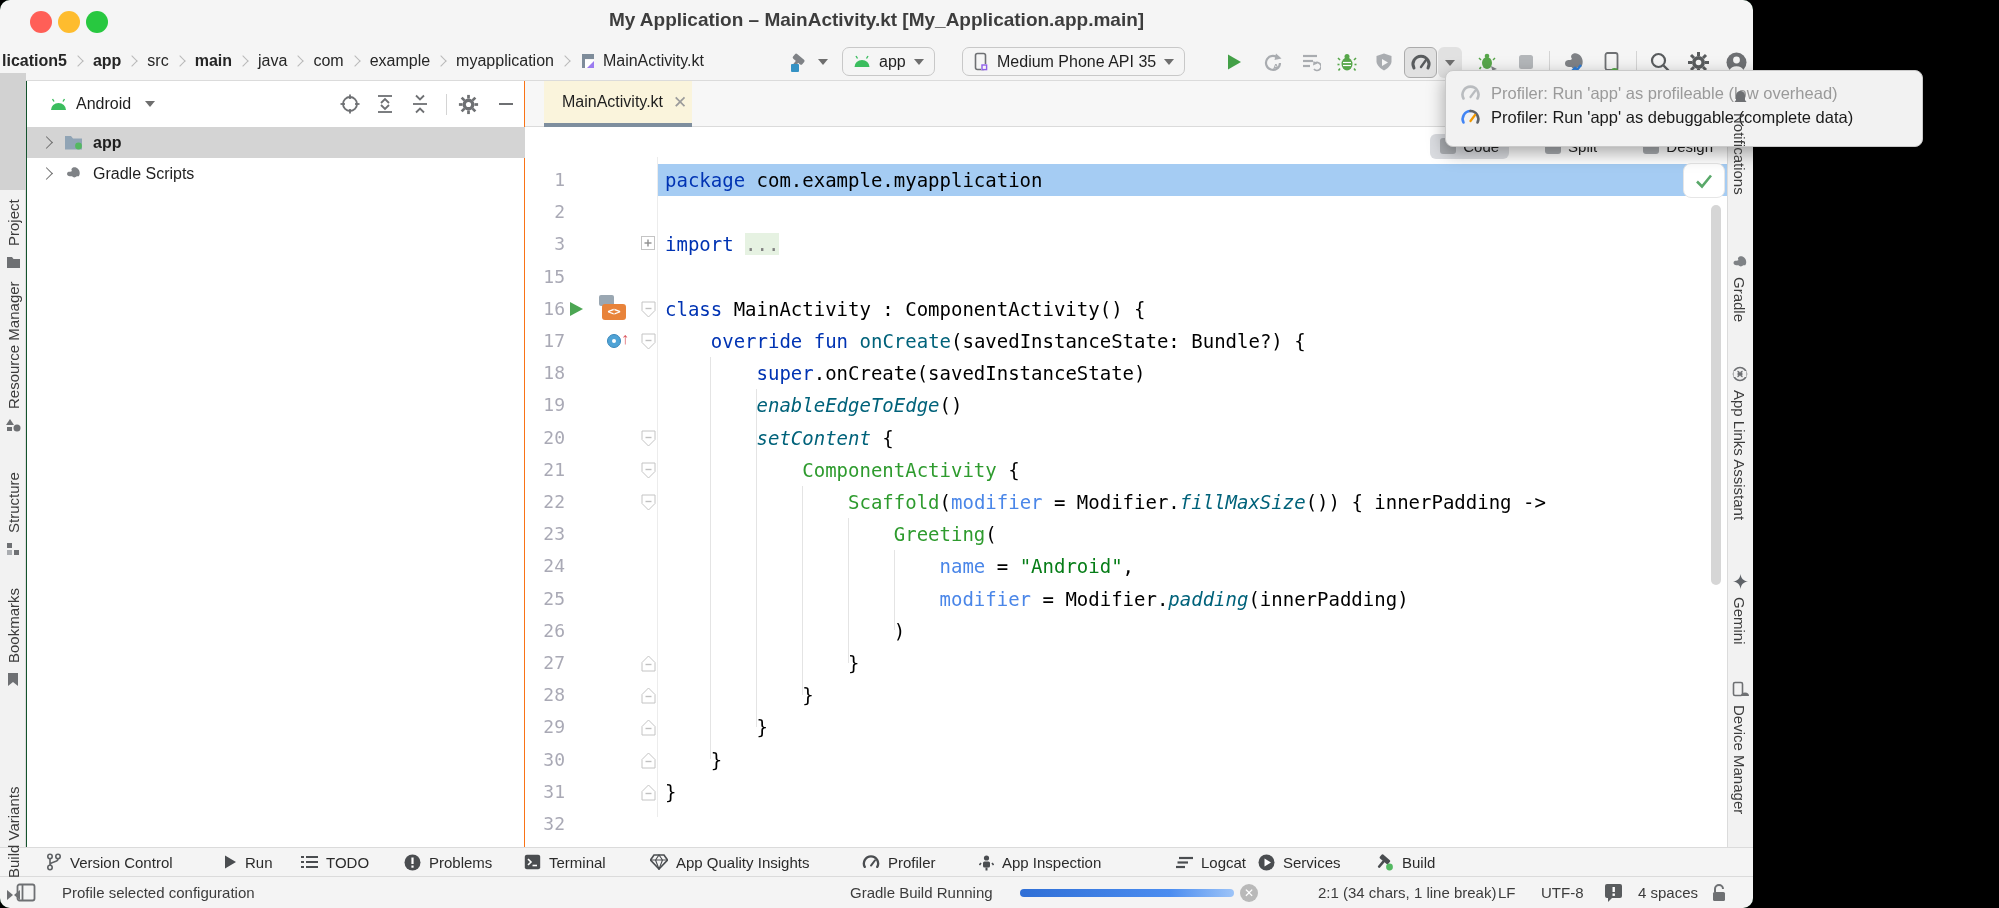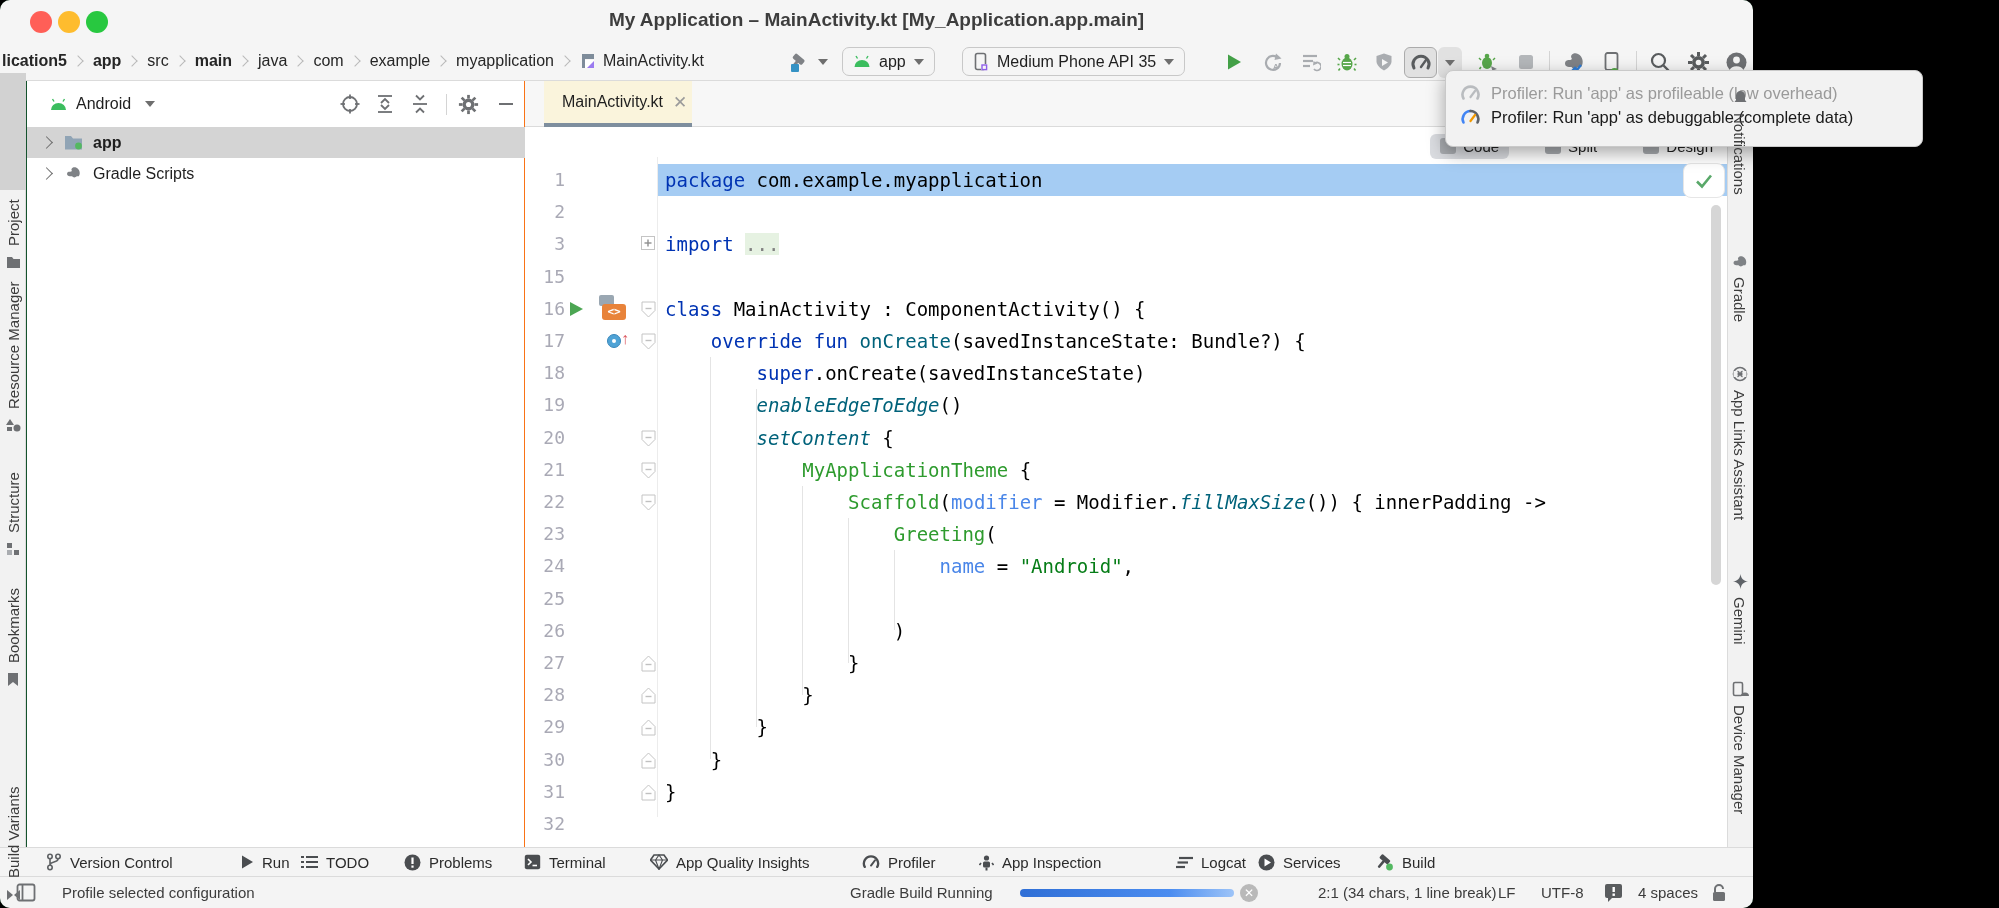--- a/index.html
+++ b/index.html
@@ -455,40 +455,41 @@
                     <line x1="4.5" y1="7.5" x2="10.5" y2="7.5" stroke="#C0C0C0" stroke-width="1.4"></line>
                   </svg></div>
                 <pre class="ctext"><span>        </span><span class="tok-fnit">setContent</span><span> {</span></pre>
               </div>
               <div class="crow" style="top: 326.8px;">
                 <div class="lnum">21</div>
                 <div class="fold"><svg width="15" height="17" viewBox="0 0 15 17">
                     <polygon points="1,1 14,1 14,9.5 7.5,16 1,9.5" fill="#fff" stroke="#C4C4C4"></polygon>
                     <line x1="4.5" y1="7.5" x2="10.5" y2="7.5" stroke="#C0C0C0" stroke-width="1.4"></line>
                   </svg></div>
-                <pre class="ctext"><span>            </span><span class="tok-comp">MyApplicationTheme</span><span> {</span></pre>
+                <pre class="ctext"><span>            </span><span class="tok-comp">ComponentActivity</span><span> {</span></pre>
               </div>
               <div class="crow" style="top: 359px;">
                 <div class="lnum">22</div>
                 <div class="fold"><svg width="15" height="17" viewBox="0 0 15 17">
                     <polygon points="1,1 14,1 14,9.5 7.5,16 1,9.5" fill="#fff" stroke="#C4C4C4"></polygon>
                     <line x1="4.5" y1="7.5" x2="10.5" y2="7.5" stroke="#C0C0C0" stroke-width="1.4"></line>
                   </svg></div>
                 <pre class="ctext"><span>                </span><span class="tok-comp">Scaffold</span><span>(</span><span class="tok-arg">modifier</span><span> = Modifier.</span><span class="tok-fnit">fillMaxSize</span><span>()) { innerPadding -&gt;</span></pre>
               </div>
               <div class="crow" style="top: 391.2px;">
                 <div class="lnum">23</div>
                 <pre class="ctext"><span>                    </span><span class="tok-comp">Greeting</span><span>(</span></pre>
               </div>
               <div class="crow" style="top: 423.4px;">
                 <div class="lnum">24</div>
                 <pre class="ctext"><span>                        </span><span class="tok-arg">name</span><span> = </span><span class="tok-str">"Android"</span><span>,</span></pre>
               </div>
               <div class="crow" style="top: 455.6px;">
                 <div class="lnum">25</div>
+                <pre class="ctext"><span>                        </span><span class="tok-arg">modifier</span><span> = Modifier.</span><span class="tok-fnit">padding</span><span>(innerPadding)</span></pre>
               </div>
               <div class="crow" style="top: 487.8px;">
                 <div class="lnum">26</div>
                 <pre class="ctext"><span>                    )</span></pre>
               </div>
               <div class="crow" style="top: 520px;">
                 <div class="lnum">27</div>
                 <div class="fold"><svg width="15" height="17" viewBox="0 0 15 17">
                     <polygon points="7.5,1 14,7.5 14,16 1,16 1,7.5" fill="#fff" stroke="#C4C4C4"></polygon>
                     <line x1="4.5" y1="9.5" x2="10.5" y2="9.5" stroke="#C0C0C0" stroke-width="1.4"></line>
@@ -552,21 +553,21 @@
           <span style="display:flex;align-items:center">
             <svg width="16" height="18" viewBox="0 0 16 18">
               <circle cx="4" cy="3.5" r="2.2" fill="none" stroke="#5F6265" stroke-width="1.6"></circle>
               <circle cx="12" cy="3.5" r="2.2" fill="none" stroke="#5F6265" stroke-width="1.6"></circle>
               <circle cx="4" cy="14.5" r="2.2" fill="none" stroke="#5F6265" stroke-width="1.6"></circle>
               <path d="M4 6 v6 M12 6 c0 4 -8 2 -8 6" fill="none" stroke="#5F6265" stroke-width="1.6"></path>
             </svg>
           </span>
           <span>Version Control</span>
         </div>
-        <div class="bb-item" style="left: 240px;">
+        <div class="bb-item" style="left: 223px;">
           <span style="display:flex;align-items:center">
             <svg width="14" height="16" viewBox="0 0 14 16">
               <polygon points="2,1.5 13,8 2,14.5" fill="#4A4D50"></polygon>
             </svg>
           </span>
           <span>Run</span>
         </div>
         <div class="bb-item" style="left: 301px;">
           <span style="display:flex;align-items:center">
             <svg width="17" height="14" viewBox="0 0 17 14">

